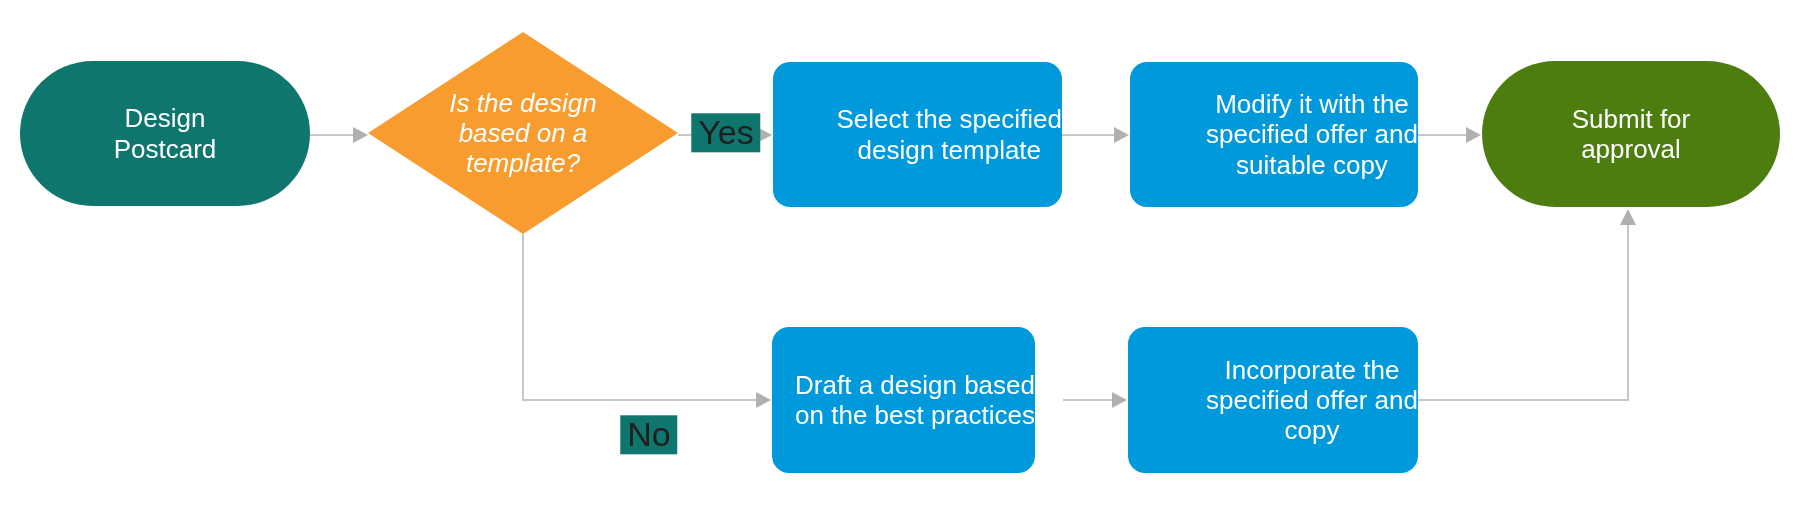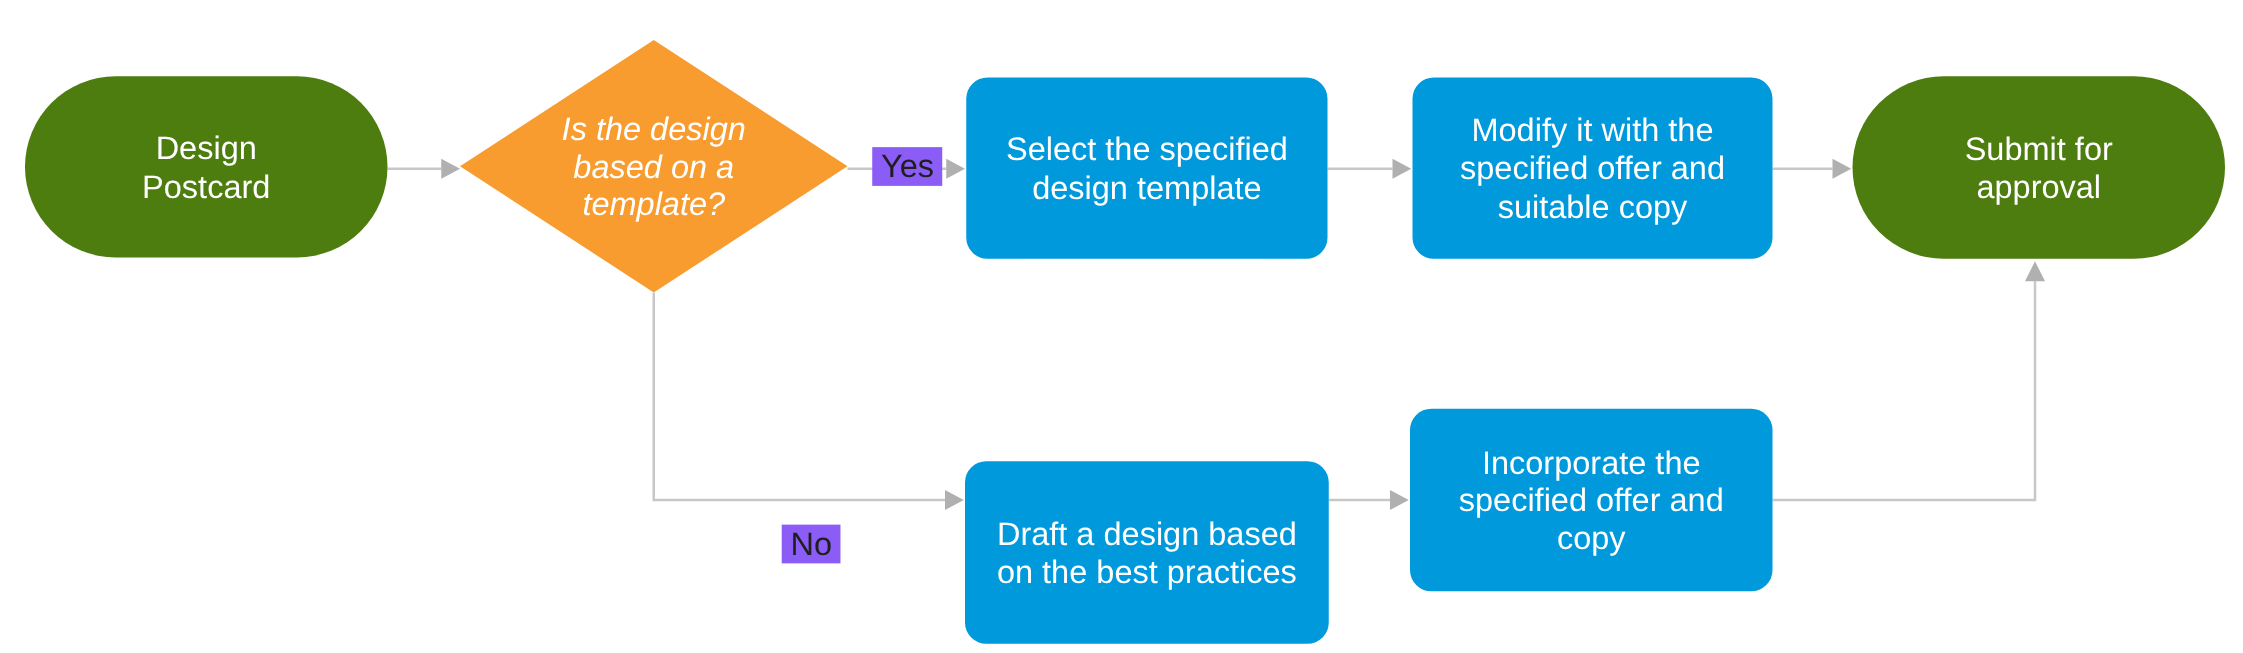--- a/index.html
+++ b/index.html
@@ -30,48 +30,49 @@
     text-align: center;
     color: #ffffff;
     font-size: 26px;
     line-height: 1.16;
     white-space: pre-line;
     box-sizing: border-box;
   }
   .node-label { white-space: pre-line; }
   .terminator-start {
     left: 20px; top: 61px; width: 290px; height: 145px;
-    background: #4d7c0f;
+    background: #0f766e;
     border-radius: 73px;
   }
   .decision {
     left: 368px; top: 32px; width: 310px; height: 202px;
     background: #F89C30;
     clip-path: polygon(50% 0%, 100% 50%, 50% 100%, 0% 50%);
     font-style: italic;
   }
   .process {
     background: #0099DB;
     border-radius: 17px;
+    justify-content: flex-end;
   }
   .process-select    { left: 773px;  top: 62px;  width: 289px; height: 145px; }
   .process-modify    { left: 1130px; top: 62px;  width: 288px; height: 145px; }
-  .process-draft     { left: 772px;  top: 327px; width: 291px; height: 146px; margin-top: 42px; }
+  .process-draft     { left: 772px;  top: 327px; width: 263px; height: 146px; }
   .process-incorporate { left: 1128px; top: 327px; width: 290px; height: 146px; }
   .terminator-end {
     left: 1482px; top: 61px; width: 298px; height: 146px;
     background: #4d7c0f;
     border-radius: 73px;
   }
   .edge-label {
     position: absolute;
     transform: translate(-50%, -50%);
-    background: #8b5cf6;
+    background: #0f766e;
     color: #1F1F1F;
-    font-size: 26px;
+    font-size: 34px;
     line-height: 1.1;
     padding: 1px 7px;
   }
   .edge-label-yes { left: 726px; top: 133px; }
   .edge-label-no  { left: 649px; top: 400px; margin-top: 35px; }
 </style>
 </head>
 <body>
 
 <div class="canvas">

